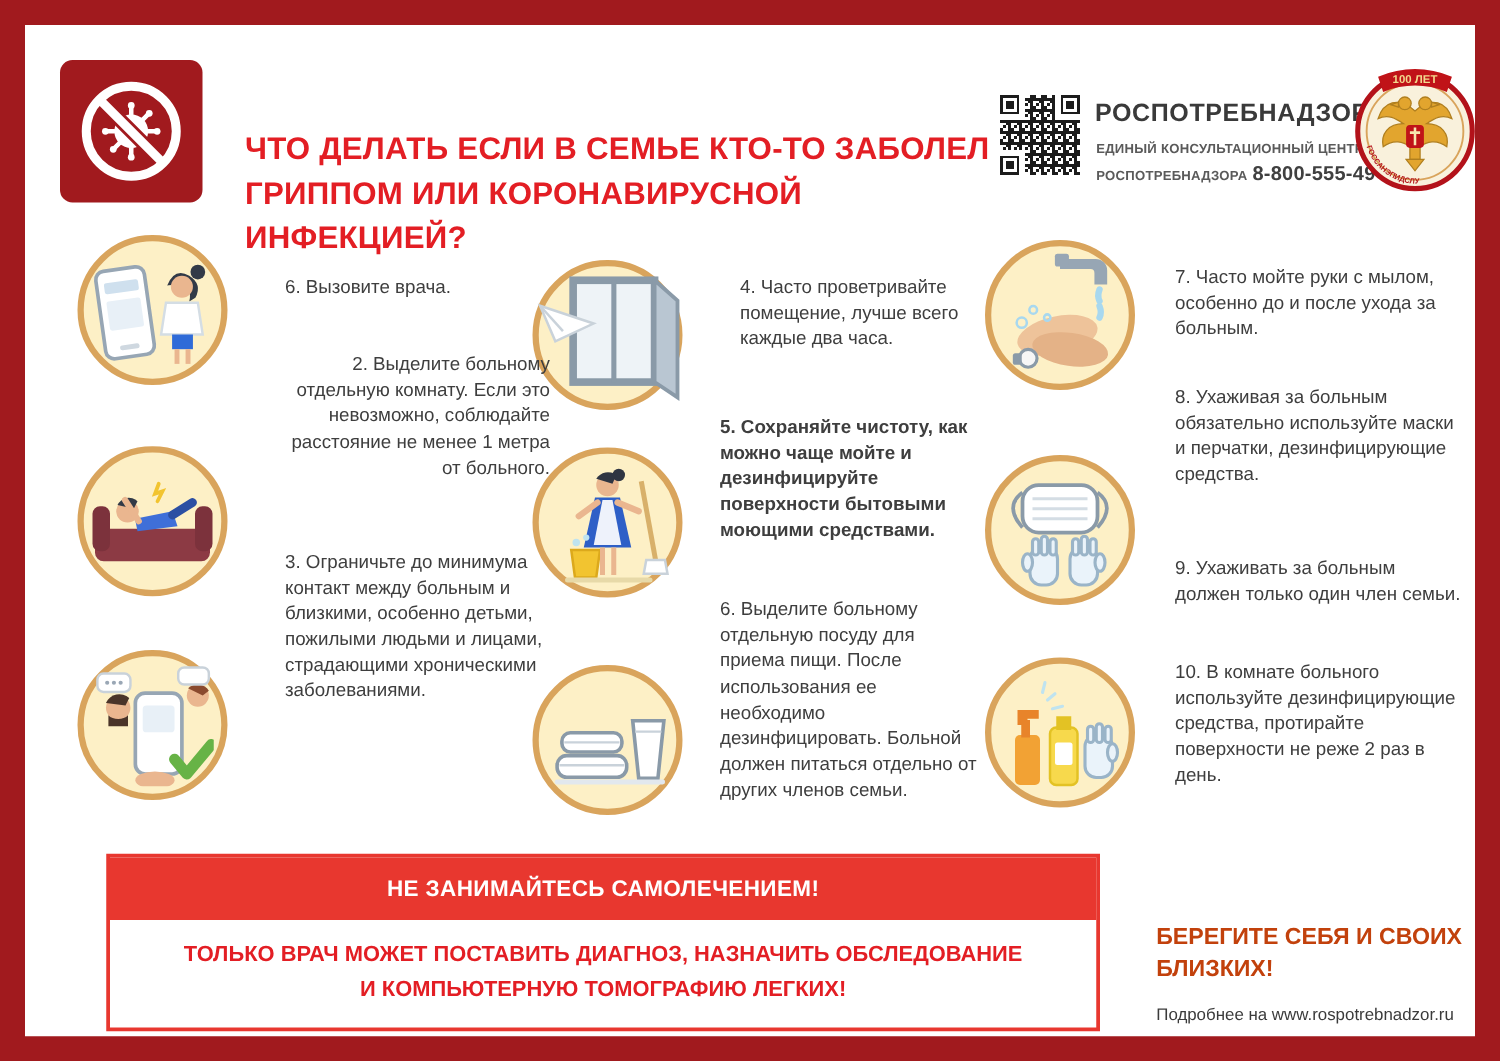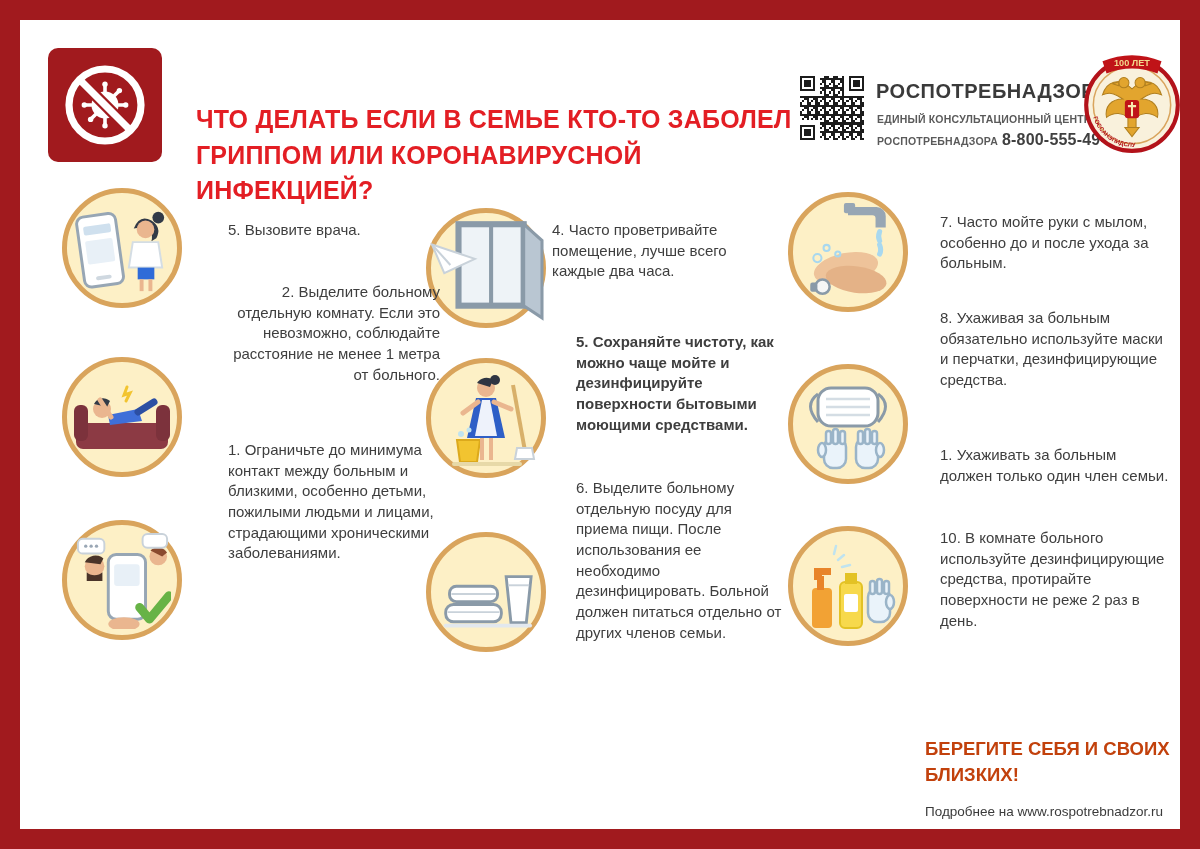--- a/index.html
+++ b/index.html
@@ -639,33 +639,40 @@
       <g fill="#eaf3fa" stroke="#9ab4c8" stroke-width="2.5">
         <rect x="70" y="52" width="22" height="34" rx="9"></rect>
         <rect x="72" y="45" width="5" height="13" rx="2.5"></rect>
         <rect x="79" y="43" width="5" height="15" rx="2.5"></rect>
         <rect x="86" y="45" width="5" height="13" rx="2.5"></rect>
         <ellipse cx="92" cy="66" rx="4" ry="7"></ellipse>
       </g>
     </svg>
   </div>
 
-  <p class="step" style="left:208px; top:200px; width:205px;">5. Вызовите врача.</p>
+  <p class="step" style="left:208px; top:200px; width:205px;">6. Вызовите врача.</p>
   <p class="step" style="left:208px; top:262px; width:212px;text-align:right;">2. Выделите больному отдельную комнату. Если это невозможно, соблюдайте расстояние не менее 1 метра от больного.</p>
-  <p class="step" style="left:208px; top:420px; width:212px;">1. Ограничьте до минимума контакт между больным и близкими, особенно детьми, пожилыми людьми и лицами, страдающими хроническими заболеваниями.</p>
-
-  <p class="step" style="left:532px; top:200px; width:208px;">4. Часто проветривайте помещение, лучше всего каждые два часа.</p>
+  <p class="step" style="left:208px; top:420px; width:212px;">3. Ограничьте до минимума контакт между больным и близкими, особенно детьми, пожилыми людьми и лицами, страдающими хроническими заболеваниями.</p>
+
+  <p class="step" style="left:572px; top:200px; width:208px;">4. Часто проветривайте помещение, лучше всего каждые два часа.</p>
   <p class="step" style="left:556px; top:312px; width:210px;font-weight:bold;">5. Сохраняйте чистоту, как можно чаще мойте и дезинфицируйте поверхности бытовыми моющими средствами.</p>
   <p class="step" style="left:556px; top:458px; width:210px;">6. Выделите больному отдельную посуду для приема пищи. После использования ее необходимо дезинфицировать. Больной должен питаться отдельно от других членов семьи.</p>
 
   <p class="step" style="left:920px; top:192px; width:232px;">7. Часто мойте руки с мылом, особенно до и после ухода за больным.</p>
   <p class="step" style="left:920px; top:288px; width:232px;">8. Ухаживая за больным обязательно используйте маски и перчатки, дезинфицирующие средства.</p>
-  <p class="step" style="left:920px; top:425px; width:232px;">1. Ухаживать за больным должен только один член семьи.</p>
+  <p class="step" style="left:920px; top:425px; width:232px;">9. Ухаживать за больным должен только один член семьи.</p>
   <p class="step" style="left:920px; top:508px; width:232px;">10. В комнате больного используйте дезинфицирующие средства, протирайте поверхности не реже 2 раз в день.</p>
 
+  <div class="abs warning-box">
+    <div class="warning-band">НЕ ЗАНИМАЙТЕСЬ САМОЛЕЧЕНИЕМ!</div>
+    <div class="warning-text">
+      <div>ТОЛЬКО ВРАЧ МОЖЕТ ПОСТАВИТЬ ДИАГНОЗ, НАЗНАЧИТЬ ОБСЛЕДОВАНИЕ</div>
+      <div>И КОМПЬЮТЕРНУЮ ТОМОГРАФИЮ ЛЕГКИХ!</div>
+    </div>
+  </div>
 
   <div class="abs stay-safe">
     <div>БЕРЕГИТЕ СЕБЯ И СВОИХ</div>
     <div>БЛИЗКИХ!</div>
   </div>
 
   <div class="abs more-line">
     <span>Подробнее на </span><span class="url">www.rospotrebnadzor.ru</span>
   </div>
 

